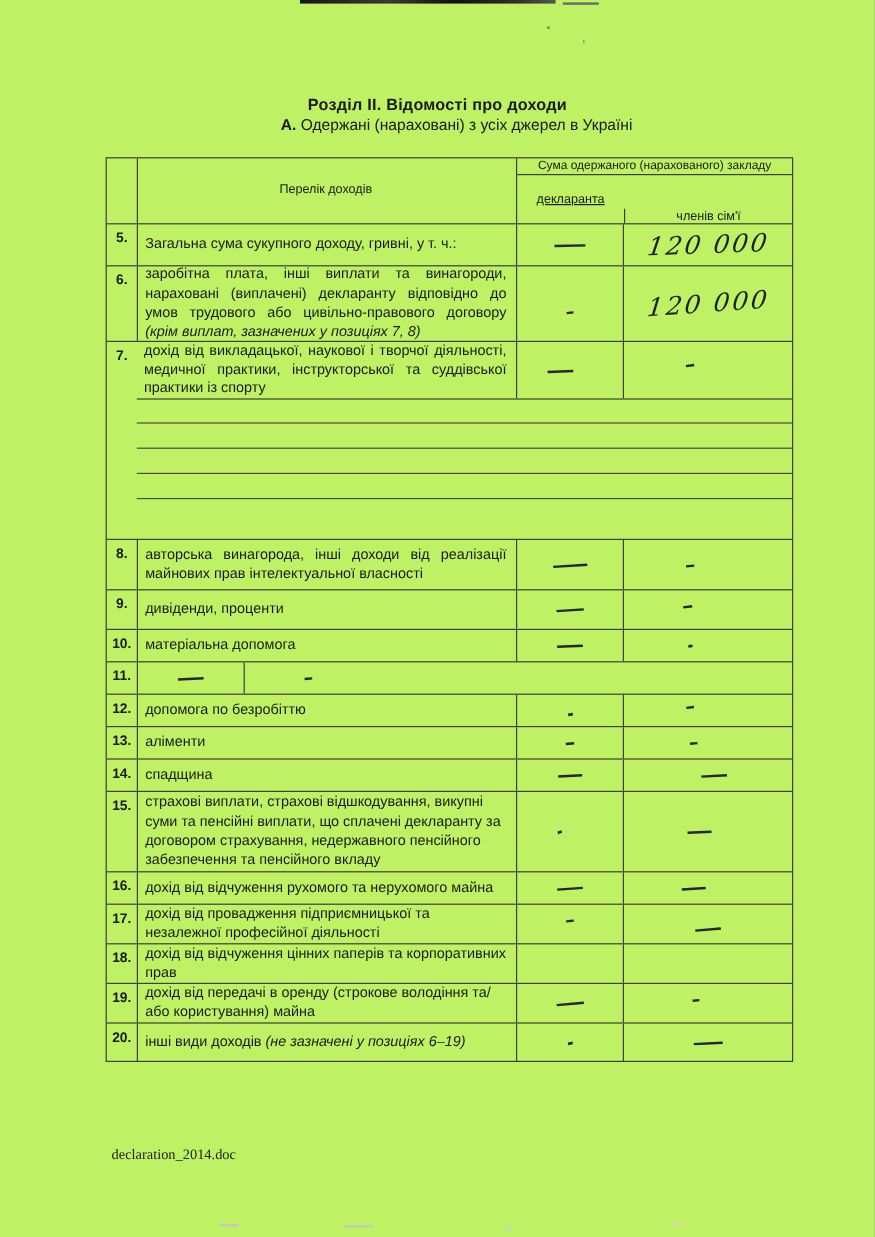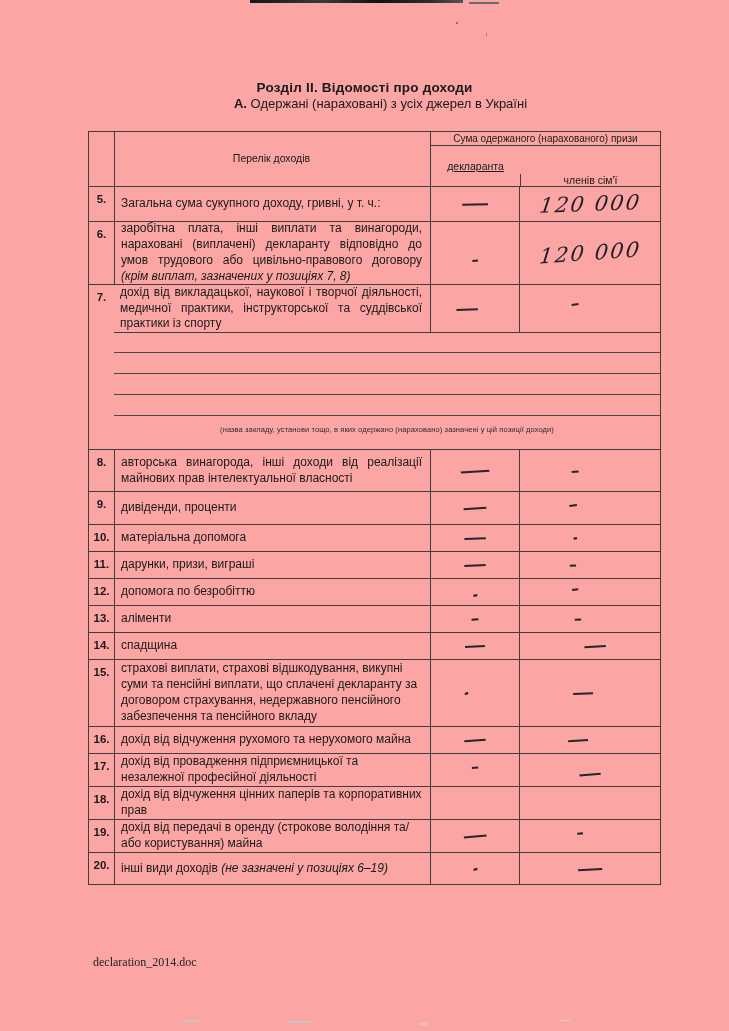--- a/index.html
+++ b/index.html
@@ -1,19 +1,19 @@
 <!DOCTYPE html>
 <html><head>
 <meta charset="utf-8">
 <style>
   * { margin:0; padding:0; box-sizing:border-box; }
   html,body { background:#9a9a9a; }
   .page {
     position:relative; width:729px; height:1031px; margin:0 auto;
-    background:#fca5a5; overflow:hidden;
+    background:#bef264; overflow:hidden;
     font-family:"Liberation Sans", sans-serif; color:#1a1a1a;
   }
   
   .scan-line-top { position:absolute; top:0; left:250px; width:213px; height:3px;
     background:linear-gradient(90deg,#161616 0%,#3a3a3a 35%,#101010 60%,#2f2f2f 85%,#555 100%); }
   .scan-line-top2 { position:absolute; top:2px; left:469px; width:30px; height:2px; background:#6a6a6a; }
   .speck1 { position:absolute; top:22px; left:456px; width:2px; height:2px; background:#777; }
   .speck2 { position:absolute; top:33px; left:486px; width:1px; height:3px; background:#888; }
   .smudge { position:absolute; background:#c6c6c6; border-radius:1px; }
   .sm1 { top:1020px; left:183px; width:16px; height:2px; }
@@ -85,21 +85,21 @@
     <div class="title">Розділ II. Відомості про доходи</div>
     <div class="subtitle"><span class="marker">А.</span><span> Одержані (нараховані) з усіх джерел в Україні</span></div>
   </div>
 
   <div class="decl-table">
 
     <div class="trow thead">
       <div class="cell num"></div>
       <div class="cell text hc">Перелік доходів</div>
       <div class="hdr-amounts">
-        <div class="hdr-sum">Сума одержаного (нарахованого) призи</div>
+        <div class="hdr-sum">Сума одержаного (нарахованого) закладу</div>
         <div class="hdr-subs">
           <div class="hdr-decl">декларанта</div>
           <div class="hdr-fam">членів сім'ї</div>
         </div>
       </div>
     </div>
 
     <div class="trow" style="height:35px">
       <div class="cell num">5.</div>
       <div class="cell text">
@@ -137,21 +137,20 @@
               <span class="dash" style="transform:scaleX(1.5) rotate(-3deg);margin-left:-16px">—</span>
             </div>
           <div class="cell amt f">
               <span class="dash" style="transform:scaleX(1.1) rotate(-9deg);margin-top:-10px;margin-left:-30px">–</span>
             </div>
         </div>
         <div class="blank-line" style="border-top:1px solid #3e3e3e"></div>
         <div class="blank-line"></div>
         <div class="blank-line"></div>
         <div class="blank-line"></div>
-        <div class="note-caption">(назва закладу, установи тощо, в яких одержано (нараховано) зазначені у цій позиції доходи)</div>
       </div>
     </div>
 
     <div class="trow" style="height:42px">
       <div class="cell num">8.</div>
       <div class="cell text just">
           <span class="txt">авторська винагорода, інші доходи від реалізації майнових прав інтелектуальної власності</span>
         </div>
       <div class="cell amt d">
           <span class="dash" style="transform:scaleX(2) rotate(-7deg)">—</span>
@@ -182,23 +181,20 @@
       <div class="cell amt d">
           <span class="dash" style="transform:scaleX(1.5) rotate(-3deg)">—</span>
         </div>
       <div class="cell amt f">
           <span class="dash" style="transform:scaleX(.7) rotate(-5deg);margin-left:-30px">-</span>
         </div>
     </div>
 
     <div class="trow" style="height:27px">
       <div class="cell num">11.</div>
-      <div class="cell text">
-          <span class="txt">дарунки, призи, виграші</span>
-        </div>
       <div class="cell amt d">
           <span class="dash" style="transform:scaleX(1.5) rotate(-4deg)">—</span>
         </div>
       <div class="cell amt f">
           <span class="dash" style="transform:scaleX(1) rotate(-4deg);margin-left:-35px">–</span>
         </div>
     </div>
 
     <div class="trow" style="height:27px">
       <div class="cell num">12.</div>

